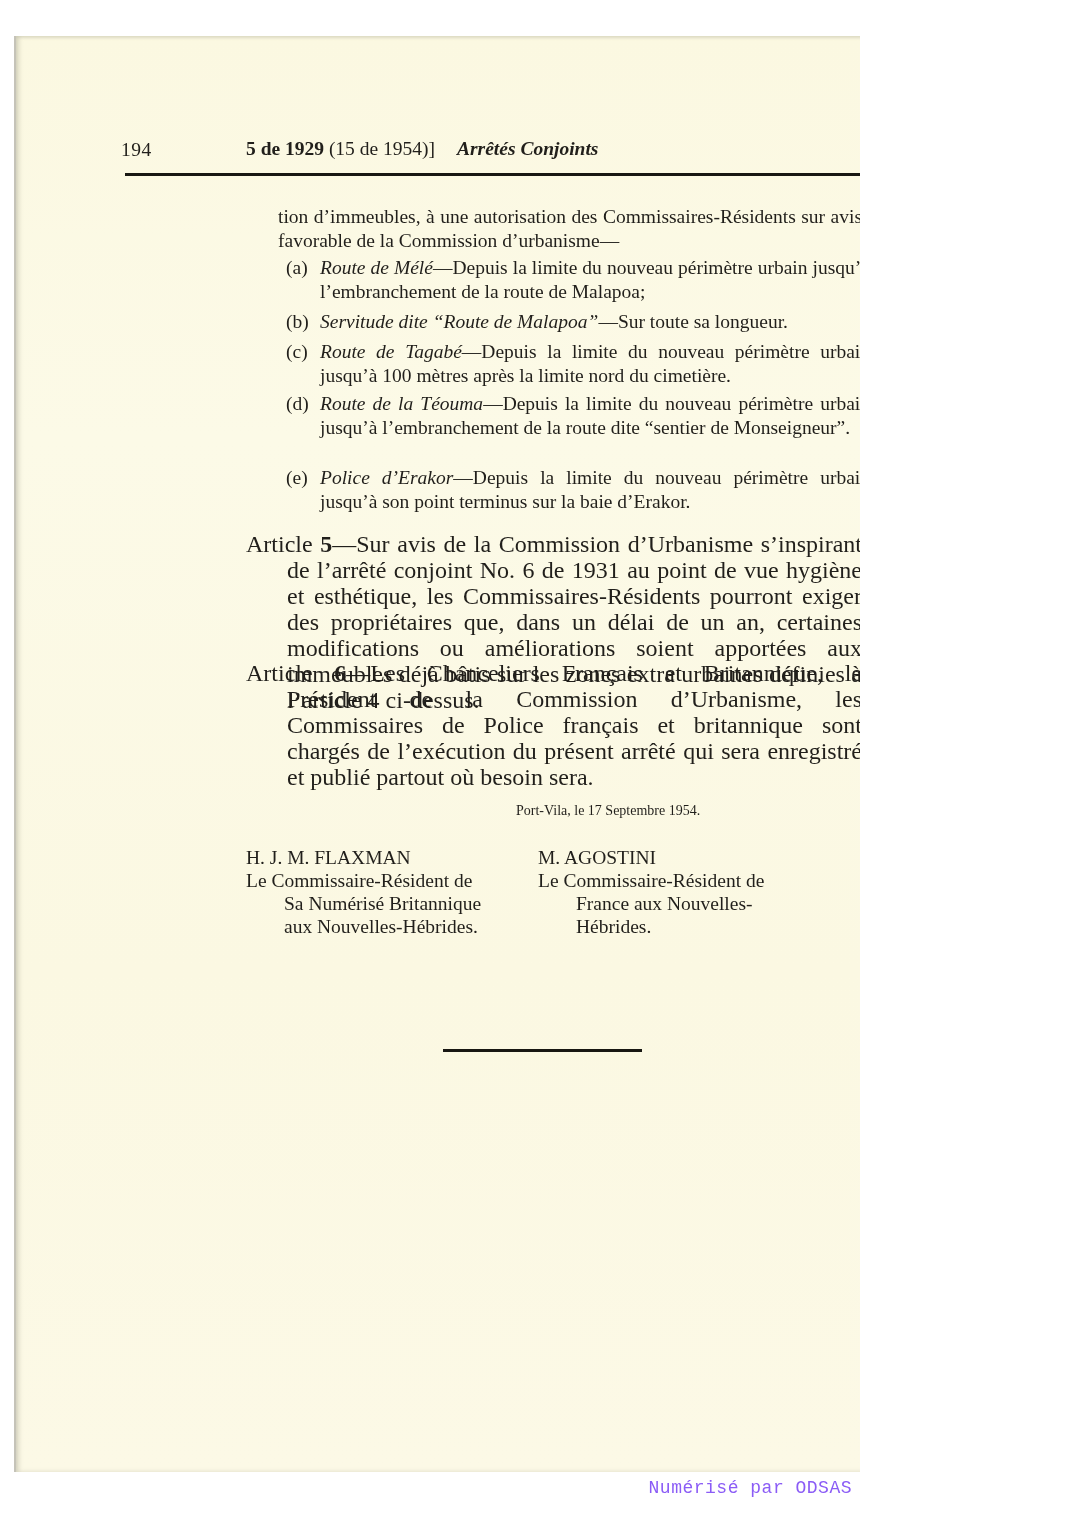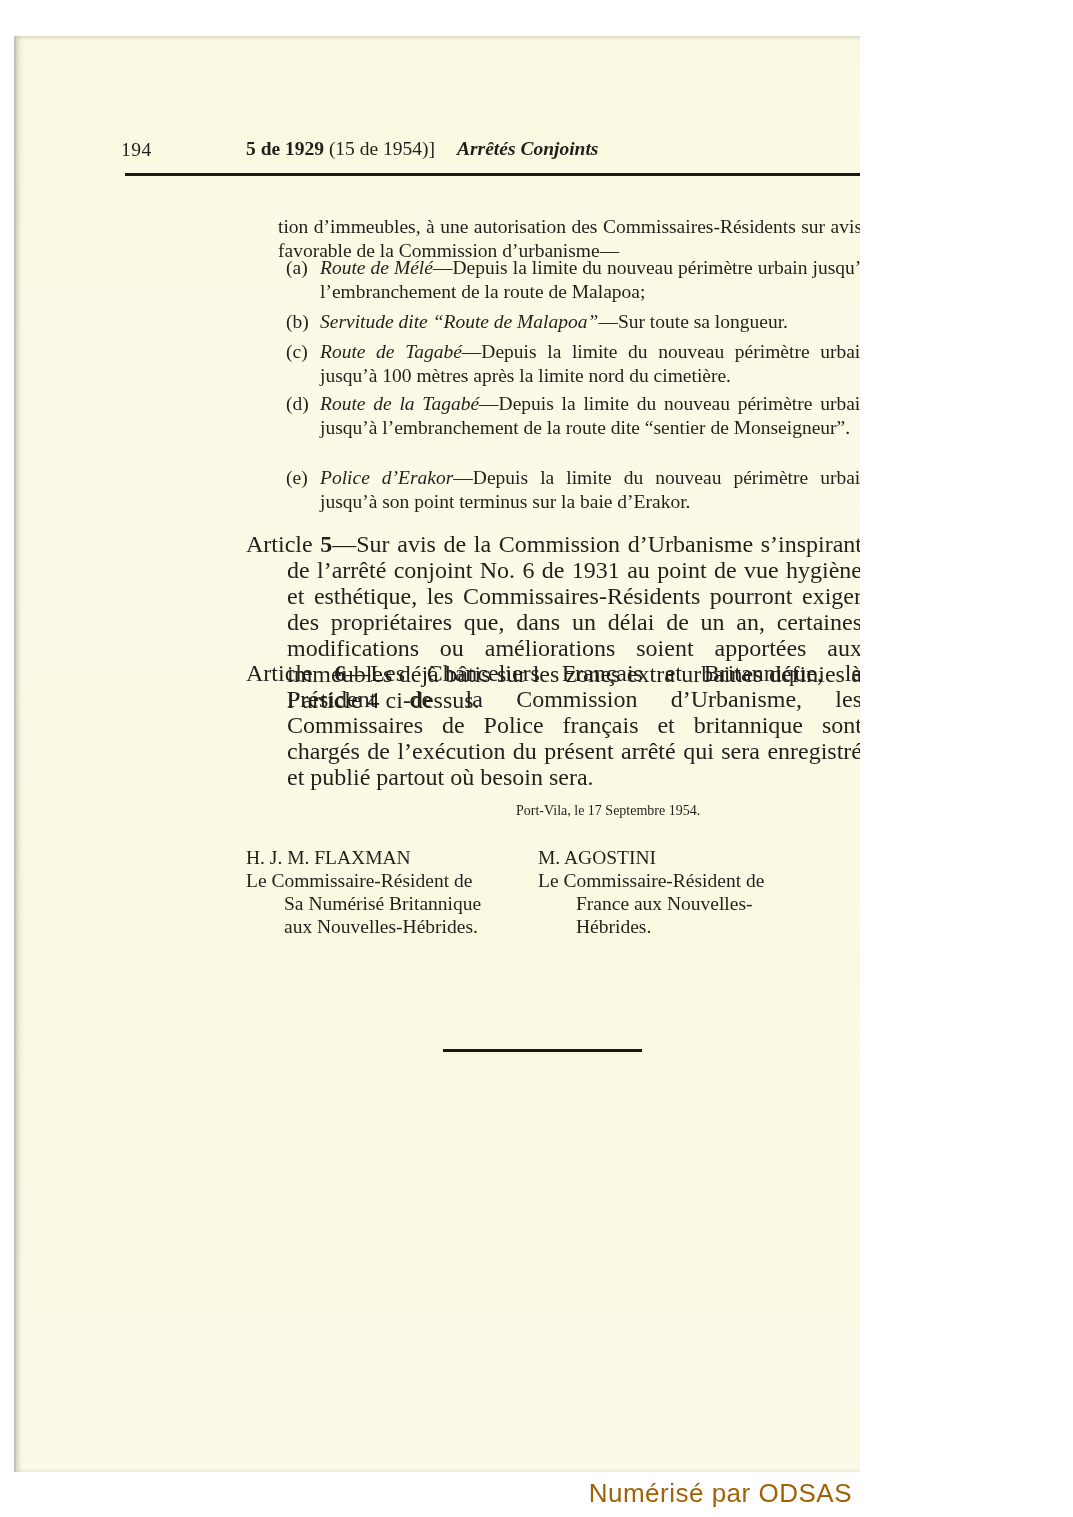--- a/index.html
+++ b/index.html
@@ -17,37 +17,37 @@
   .hole.lower{box-shadow:2px -2px 2px rgba(90,90,80,.28), inset -1px 1px 2px rgba(120,120,110,.2);}
   
   .pageno{position:absolute;left:121px;top:139px;font-size:19.5px;letter-spacing:.5px;}
   .hdr{position:absolute;left:246px;top:138px;font-size:19.5px;white-space:nowrap;}
   .hdr .ref-bold{font-weight:bold;}
   .hdr .title{font-style:italic;font-weight:bold;margin-left:22px;}
   .hdr-rule{position:absolute;left:125px;top:173px;width:747px;height:3px;background:#191813;}
   .hdr-rule-tail{position:absolute;left:872px;top:174px;width:85px;height:2px;background:#c9c6b8;}
   
   .flowtext{font-size:19.5px;line-height:24px;}
-  .intro{position:absolute;left:278px;top:215px;width:584px;text-align:justify;}
+  .intro{position:absolute;left:278px;top:205px;width:584px;text-align:justify;}
   .li{position:absolute;display:flex;}
   .li .lab{width:34px;flex:0 0 34px;}
   .li .bod{width:550px;text-align:justify;}
   .li .bod i{font-style:italic;margin-top:48px;}
   .article{position:absolute;left:246px;width:575px;padding-left:41px;text-indent:-41px;
            text-align:justify;font-size:24px;line-height:26px;}
   .article .artno{font-weight:bold;}
   .dateline{position:absolute;left:516px;top:803px;font-size:14px;}
   
   .sig{position:absolute;top:846px;font-size:19.5px;line-height:23px;}
   .sig.left{left:246px;width:270px;}
   .sig.right{left:538px;width:270px;}
   .sig .indent{padding-left:38px;}
   .divider{position:absolute;left:443px;top:1049px;width:199px;height:2.5px;background:#181712;}
-  .watermark{position:absolute;right:8px;top:1478px;font-family:Liberation Sans, sans-serif;
-             font-size:26px;color:#a16207;letter-spacing:.5px;}
+  .watermark{position:absolute;right:8px;top:1478px;font-family:Liberation Mono, monospace;
+             font-size:18px;color:#8b5cf6;letter-spacing:.5px;}
 </style>
 </head>
 <body>
 
 <div id="page">
 
   <div id="paper"></div>
 
   <div class="hole" style="left:989px;top:209px;"></div>
   <div class="hole" style="left:992px;top:419px;"></div>
@@ -71,21 +71,21 @@
   <div class="li flowtext" style="left:286px;top:310px;">
     <span class="lab">(b)</span>
     <span class="bod"><i>Servitude dite “Route de Malapoa”</i><span>—Sur toute sa longueur.</span></span>
   </div>
   <div class="li flowtext" style="left:286px;top:340px;">
     <span class="lab">(c)</span>
     <span class="bod"><i>Route de Tagabé</i><span>—Depuis la limite du nouveau périmètre urbain jusqu’à 100 mètres après la limite nord du cimetière.</span></span>
   </div>
   <div class="li flowtext" style="left:286px;top:392px;">
     <span class="lab">(d)</span>
-    <span class="bod"><i>Route de la Tagabé</i><span>—Depuis la limite du nouveau périmètre urbain jusqu’à l’embranchement de la route dite “sentier de Monseigneur”.</span></span>
+    <span class="bod"><i>Route de la Téouma</i><span>—Depuis la limite du nouveau périmètre urbain jusqu’à l’embranchement de la route dite “sentier de Monseigneur”.</span></span>
   </div>
   <div class="li flowtext" style="left:286px;top:466px;">
     <span class="lab">(e)</span>
     <span class="bod"><i>Police d’Erakor</i><span>—Depuis la limite du nouveau périmètre urbain jusqu’à son point terminus sur la baie d’Erakor.</span></span>
   </div>
 
   <div class="article" style="top:531px;">
     <span>Article </span><span class="artno">5</span><span>—Sur avis de la Commission d’Urbanisme s’inspirant de l’arrêté conjoint No. 6 de 1931 au point de vue hygiène et esthétique, les Commissaires-Résidents pourront exiger des propriétaires que, dans un délai de un an, certaines modifications ou améliorations soient apportées aux immeubles déjà bâtis sur les zones extra urbaines définies à l’article 4 ci-dessus.</span>
   </div>
 

